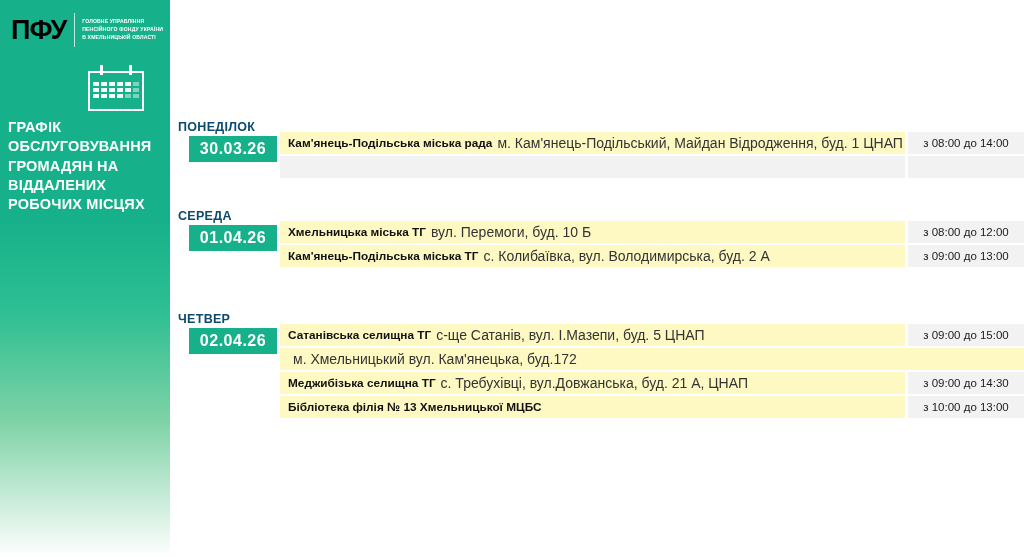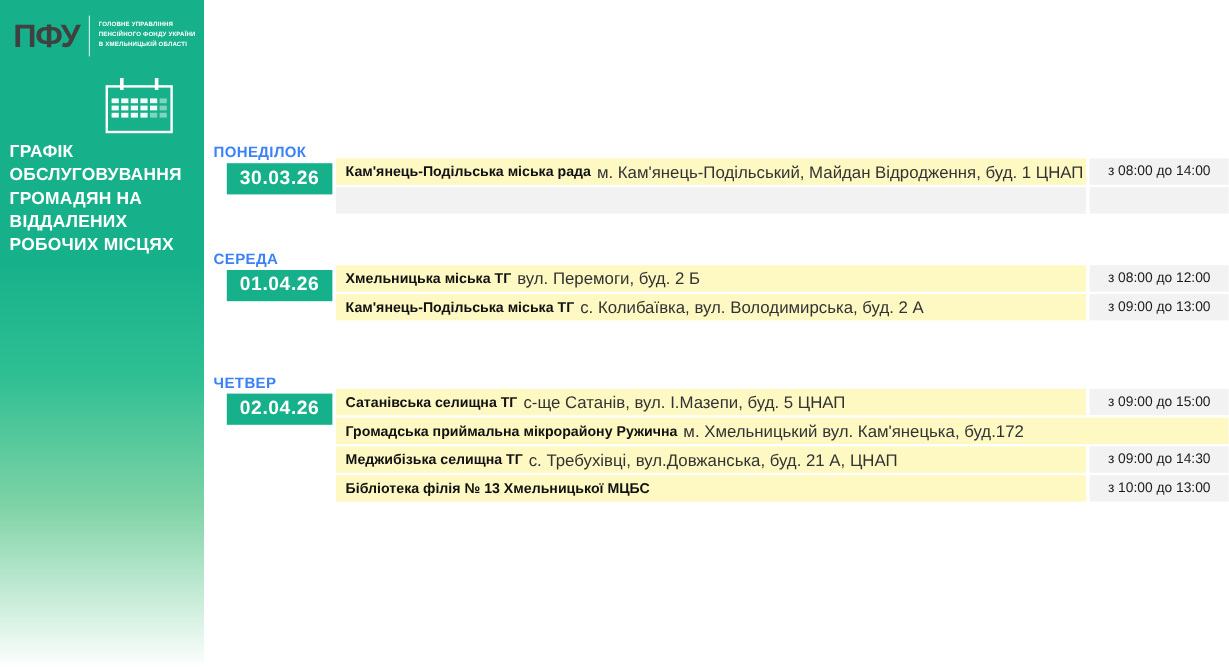--- a/index.html
+++ b/index.html
@@ -28,21 +28,21 @@
     top: 0;
     width: 170px;
     height: 60px;
     background: #16b18a;
     display: flex;
     align-items: center;
   }
   .logo-mark {
     font-size: 27px;
     font-weight: bold;
-    color: #404040;
+    color: #000000;
     letter-spacing: -1px;
     margin-left: 11px;
     line-height: 1;
     font-family: "Liberation Sans", sans-serif;
   }
   .logo-divider {
     width: 1px;
     height: 34px;
     background: rgba(255,255,255,0.75);
     margin: 0 7px 0 8px;
@@ -135,21 +135,21 @@
     left: 0;
     width: 846px;
   }
   .day-label {
     position: absolute;
     left: 0;
     top: 0;
     width: 92px;
     font-size: 12.5px;
     font-weight: bold;
-    color: #3b82f6;
+    color: #0c4a6e;
     letter-spacing: 0.3px;
     text-transform: uppercase;
   }
   .day-date {
     position: absolute;
     left: 0;
     top: 16px;
     width: 88px;
     height: 26px;
     background: #16b18a;
@@ -277,21 +277,21 @@
     </div>
   </div>
 
   <div class="day-group" style="top:209px;">
     <div class="day-label">СЕРЕДА</div>
     <div class="day-date">01.04.26</div>
     <div class="rows">
       <div class="row">
         <div class="row-main">
           <span class="org">Хмельницька міська ТГ</span>
-          <span class="addr">вул. Перемоги, буд. 2 Б</span>
+          <span class="addr">вул. Перемоги, буд. 10 Б</span>
         </div>
         <div class="row-time">з 08:00 до 12:00</div>
       </div>
       <div class="row">
         <div class="row-main">
           <span class="org">Кам'янець-Подільська міська ТГ</span>
           <span class="addr">с. Колибаївка, вул. Володимирська, буд. 2 А</span>
         </div>
         <div class="row-time">з 09:00 до 13:00</div>
       </div>
@@ -304,21 +304,20 @@
     <div class="rows">
       <div class="row">
         <div class="row-main">
           <span class="org">Сатанівська селищна ТГ</span>
           <span class="addr">с-ще Сатанів, вул. І.Мазепи, буд. 5 ЦНАП</span>
         </div>
         <div class="row-time">з 09:00 до 15:00</div>
       </div>
       <div class="row">
         <div class="row-main">
-          <span class="org">Громадська приймальна мікрорайону Ружична</span>
           <span class="addr">м. Хмельницький вул. Кам'янецька, буд.172</span>
         </div>
       </div>
       <div class="row">
         <div class="row-main">
           <span class="org">Меджибізька селищна ТГ</span>
           <span class="addr">с. Требухівці, вул.Довжанська, буд. 21 А, ЦНАП</span>
         </div>
         <div class="row-time">з 09:00 до 14:30</div>
       </div>

